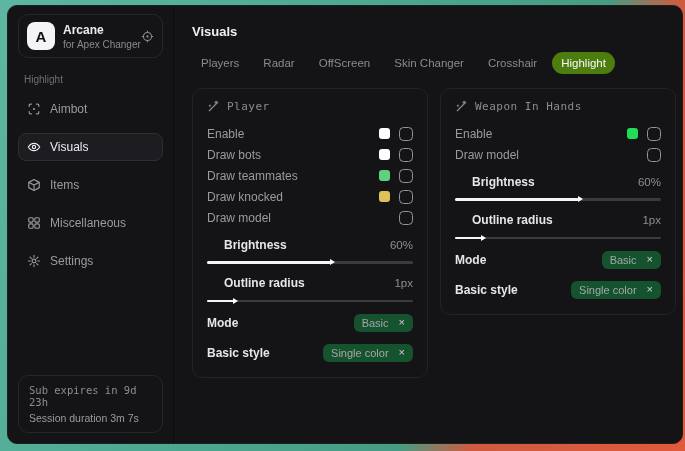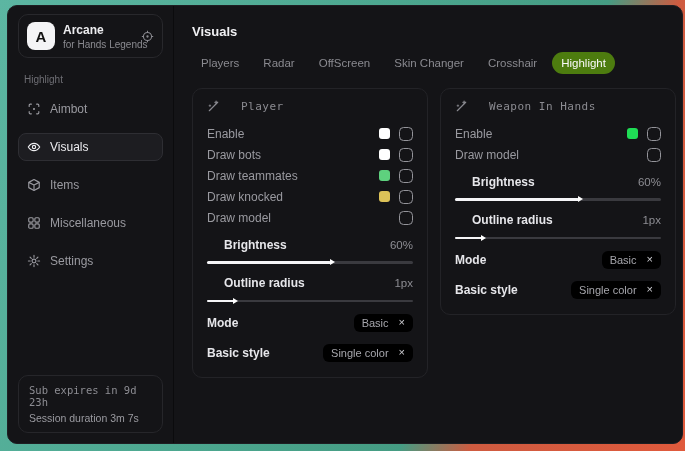--- a/index.html
+++ b/index.html
@@ -55,21 +55,21 @@
   .tab {
     font-size:11.5px; color:#8a8a90; padding:5px 9px; border-radius:999px; cursor:pointer;
     white-space:nowrap;
   }
   .tab.active { background:#4d7c0f; color:#fafafa; }
   .panels { display:flex; align-items:flex-start; gap:12px; margin-top:14px; }
   .panel {
     width:236px; flex:0 0 236px; border:1px solid #232327; border-radius:10px;
     padding:11px 14px 14px 14px;
   }
-  .panel-header { display:flex; align-items:center; gap:21px; color:#8b8b91; margin-bottom:10px;text-align:center; }
+  .panel-header { display:flex; align-items:center; gap:7px; color:#8b8b91; margin-bottom:10px;text-align:center; }
   .panel-title { font-family:"DejaVu Sans Mono", monospace; font-size:11px; letter-spacing:0.5px; }
   .wand { display:flex; width:13px; height:13px; }
   .toggle-row { display:flex; align-items:center; justify-content:space-between; height:21px; }
   .row-label { font-size:12px; color:#9a9aa0; }
   .row-controls { display:flex; align-items:center; gap:9px; }
   .swatch { width:11px; height:11px; border-radius:3px; cursor:pointer; }
   .checkbox {
     width:14px; height:14px; border:1.5px solid #94949a; border-radius:4.5px;
     background:transparent; cursor:pointer;
   }
@@ -83,38 +83,38 @@
   }
   .slider-fill { position:absolute; left:0; top:0; bottom:0; background:#f5f5f7; border-radius:2px; }
   .slider-handle {
     position:absolute; right:-4px; top:50%; transform:translateY(-50%);
     width:0; height:0; border-top:3.5px solid transparent; border-bottom:3.5px solid transparent;
     border-left:5.5px solid #ffffff;
   }
   .tag-row { display:flex; align-items:center; justify-content:space-between; margin-top:9px; height:21px; }
   .tag-label { font-size:12px; color:#e6e6ea; font-weight:bold; }
   .tag {
-    display:flex; align-items:center; gap:10px; background:#000000; border-radius:6px;
+    display:flex; align-items:center; gap:10px; background:#14532d; border-radius:6px;
     padding:3px 8px; cursor:pointer;
   }
   .tag-text { font-size:11px; color:#a6a6ac; }
   .tag-x { font-size:11px; color:#cfcfd4; line-height:1; }
   svg { display:block; }
 </style>
 </head>
 <body>
 
 <div class="window">
 
   <div class="sidebar">
     <div class="app-card">
       <div class="logo">A</div>
       <div class="app-meta">
         <div class="app-name">Arcane</div>
-        <div class="app-sub">for Hands Legends</div>
+        <div class="app-sub">for Apex Changer</div>
       </div>
       <span class="hdr-icon">
         <svg width="13" height="13" viewBox="0 0 16 16" fill="none" stroke="currentColor" stroke-width="1.3">
           <circle cx="8" cy="8" r="5"></circle>
             <circle cx="8" cy="8" r="1.4" fill="currentColor" stroke="none"></circle>
           <path d="M8 1v2M8 13v2M1 8h2M13 8h2"></path>
         </svg>
       </span>
     </div>
 

